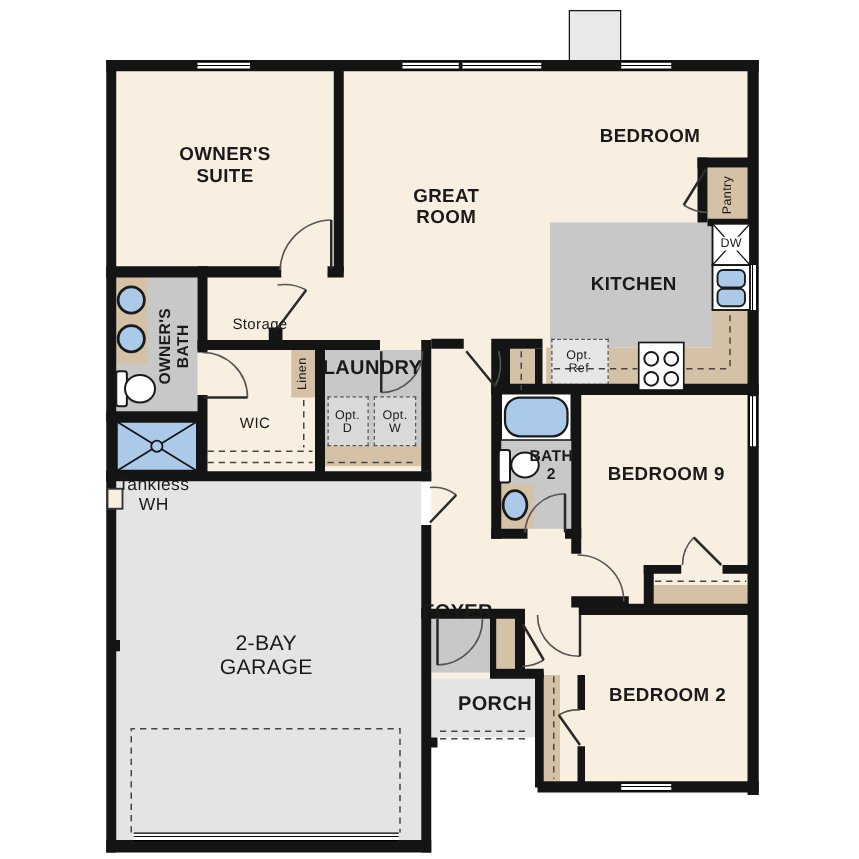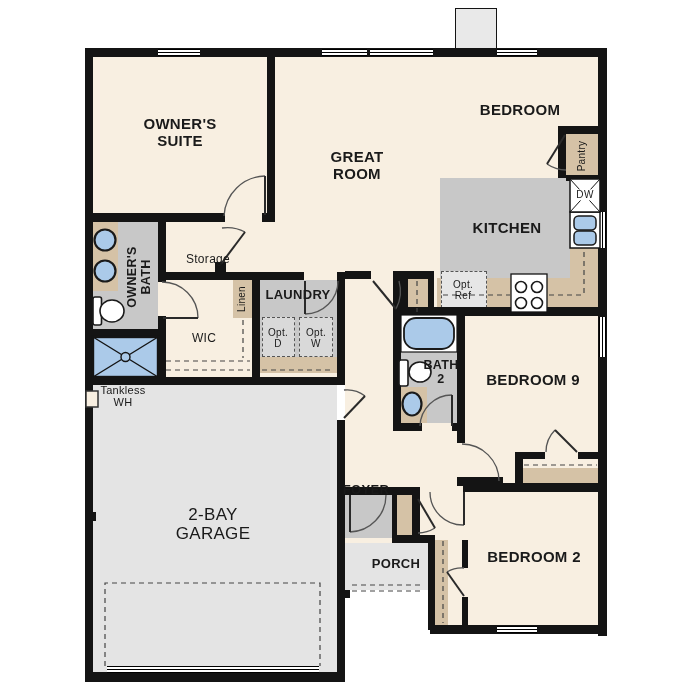--- a/index.html
+++ b/index.html
@@ -21,25 +21,25 @@
         border-top:1.3px solid #000;border-bottom:1.3px solid #000;}
   .winv{background:linear-gradient(to right,#fff 0 38%,#000 38% 56%,#fff 56% 100%);
         border-left:1.3px solid #000;border-right:1.3px solid #000;}
   svg#fx{position:absolute;left:0;top:0;z-index:40;}
   .L{position:absolute;transform:translate(-50%,-50%);text-align:center;white-space:nowrap;
      line-height:1.12;z-index:50;letter-spacing:.3px;}
   .L span{display:block;}
   .rot{transform:translate(-50%,-50%) rotate(-90deg);}
   .b17{font-weight:normal;font-size:17px;}
   .b15{font-weight:bold;font-size:15px;}
-  .b13{font-weight:bold;font-size:13px;}
+  .b13{font-weight:bold;font-size:16px;}
   .b12{font-weight:bold;font-size:12.5px;}
   .n12{font-size:12px;}
   .n10{font-size:10px;}
-  .n105{font-size:11px;}
+  .n105{font-size:14px;}
   .chip{background:#fff;padding:0 1px;display:inline-block;}
 </style>
 </head>
 <body>
 
 <div id="stage">
 
   <div id="shapes">
       <div class="floor" style="left: 93px; top: 57px; width: 505px; height: 328px;"></div>
       <div class="floor" style="left: 345px; top: 385px; width: 253px; height: 240px;"></div>

